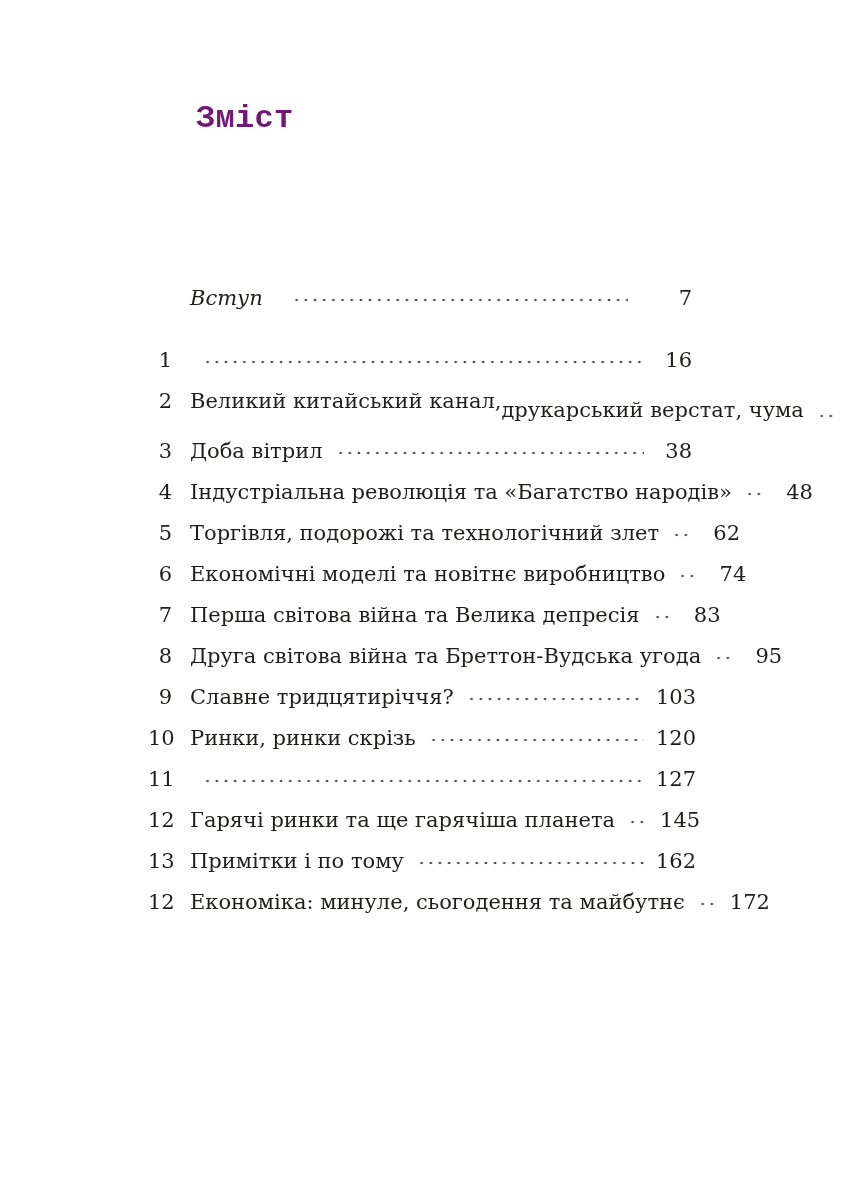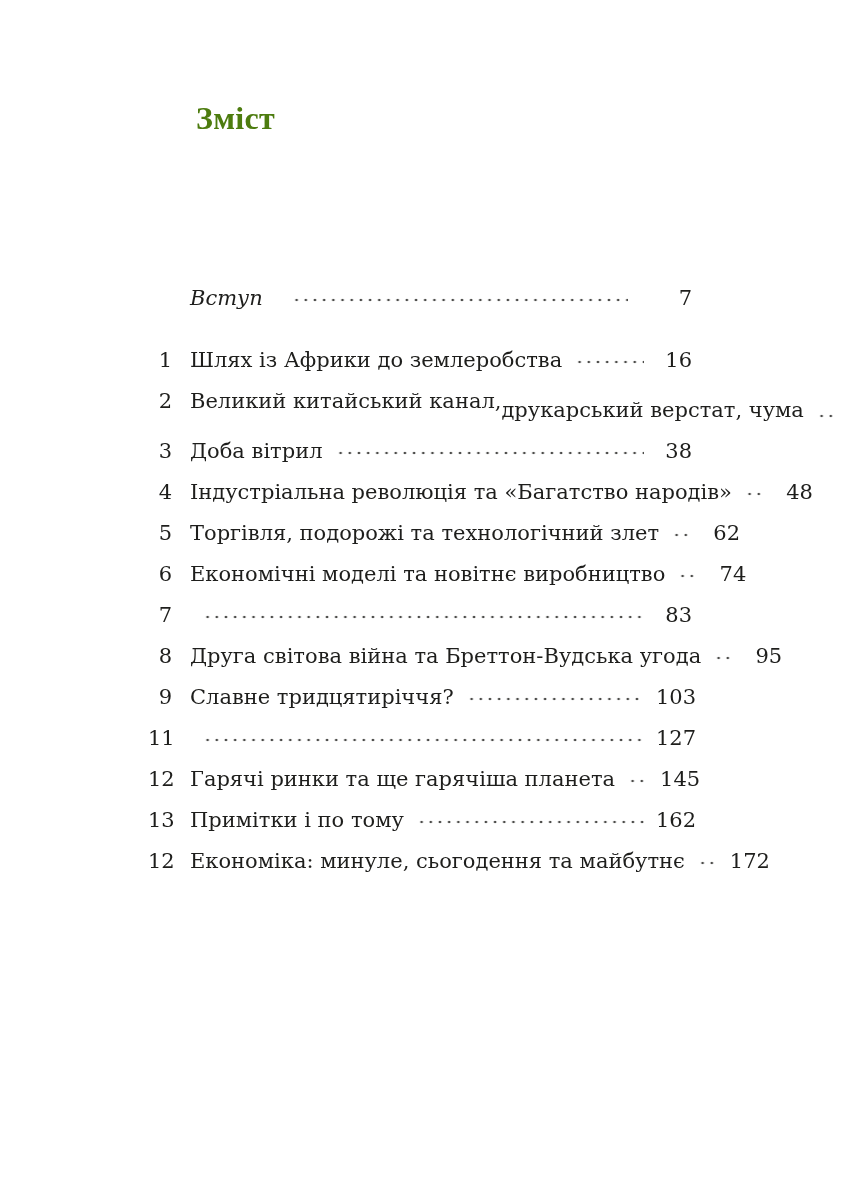--- a/index.html
+++ b/index.html
@@ -8,25 +8,25 @@
     background: #ffffff;
     color: #1e1e1c;
     font-family: "DejaVu Serif", "Liberation Serif", serif;
     position: relative;
     overflow: hidden;
   }
   .page-title {
     position: absolute;
     left: 196px;
     top: 100px;
-    font-family: Liberation Serif, serif;
+    font-family: Liberation Mono, monospace;
     font-weight: 600;
     font-size: 32px;
     letter-spacing: 0.3px;
-    color: #4d7c0f;
+    color: #701a75;
   }
   .toc {
     position: absolute;
     left: 148px;
     right: 157px;
     top: 288px;
     font-size: 21px;
     line-height: 21px;
   }
   .section-front { margin-bottom: 41px; }
@@ -82,21 +82,20 @@
       <span class="title">Вступ</span>
       <span class="leader"></span>
       <span class="pg">7</span>
     </div>
   </div>
 
   <div class="section-chapters">
 
     <div class="row">
       <span class="num">1</span>
-      <span class="title">Шлях із Африки до землеробства</span>
       <span class="leader"></span>
       <span class="pg">16</span>
     </div>
 
     <div class="row multiline">
       <span class="num">2</span>
       <div class="cols">
         <div class="l1">
           <span class="title">Великий китайський канал,</span>
         </div>
@@ -131,38 +130,45 @@
 
     <div class="row">
       <span class="num">6</span>
       <span class="title">Економічні моделі та новітнє виробництво</span>
       <span class="leader"></span>
       <span class="pg">74</span>
     </div>
 
     <div class="row">
       <span class="num">7</span>
+      <span class="title">Перша світова війна та Велика депресія</span>
       <span class="leader"></span>
       <span class="pg">83</span>
     </div>
 
     <div class="row">
       <span class="num">8</span>
       <span class="title">Друга світова війна та Бреттон-Вудська угода</span>
       <span class="leader"></span>
       <span class="pg">95</span>
     </div>
 
     <div class="row">
       <span class="num">9</span>
       <span class="title">Славне тридцятиріччя?</span>
       <span class="leader"></span>
       <span class="pg">103</span>
     </div>
 
+    <div class="row">
+      <span class="num">10</span>
+      <span class="title">Ринки, ринки скрізь</span>
+      <span class="leader"></span>
+      <span class="pg">120</span>
+    </div>
 
     <div class="row">
       <span class="num">11</span>
       <span class="leader"></span>
       <span class="pg">127</span>
     </div>
 
     <div class="row">
       <span class="num">12</span>
       <span class="title">Гарячі ринки та ще гарячіша планета</span>

